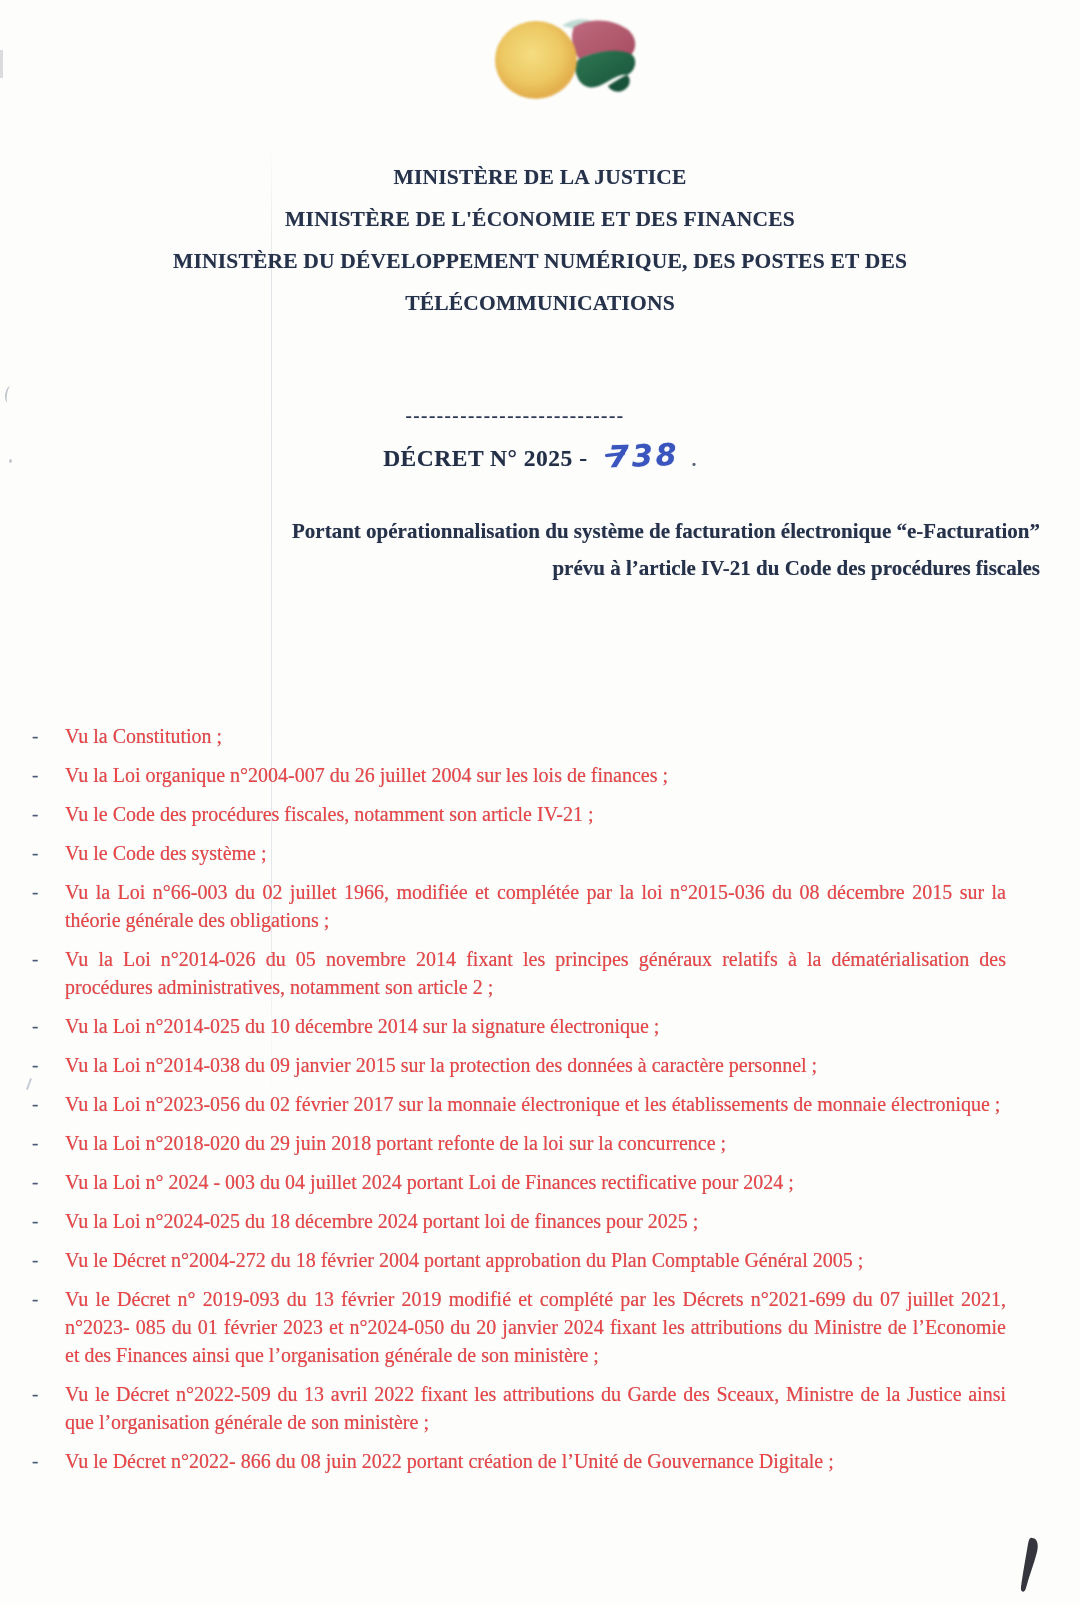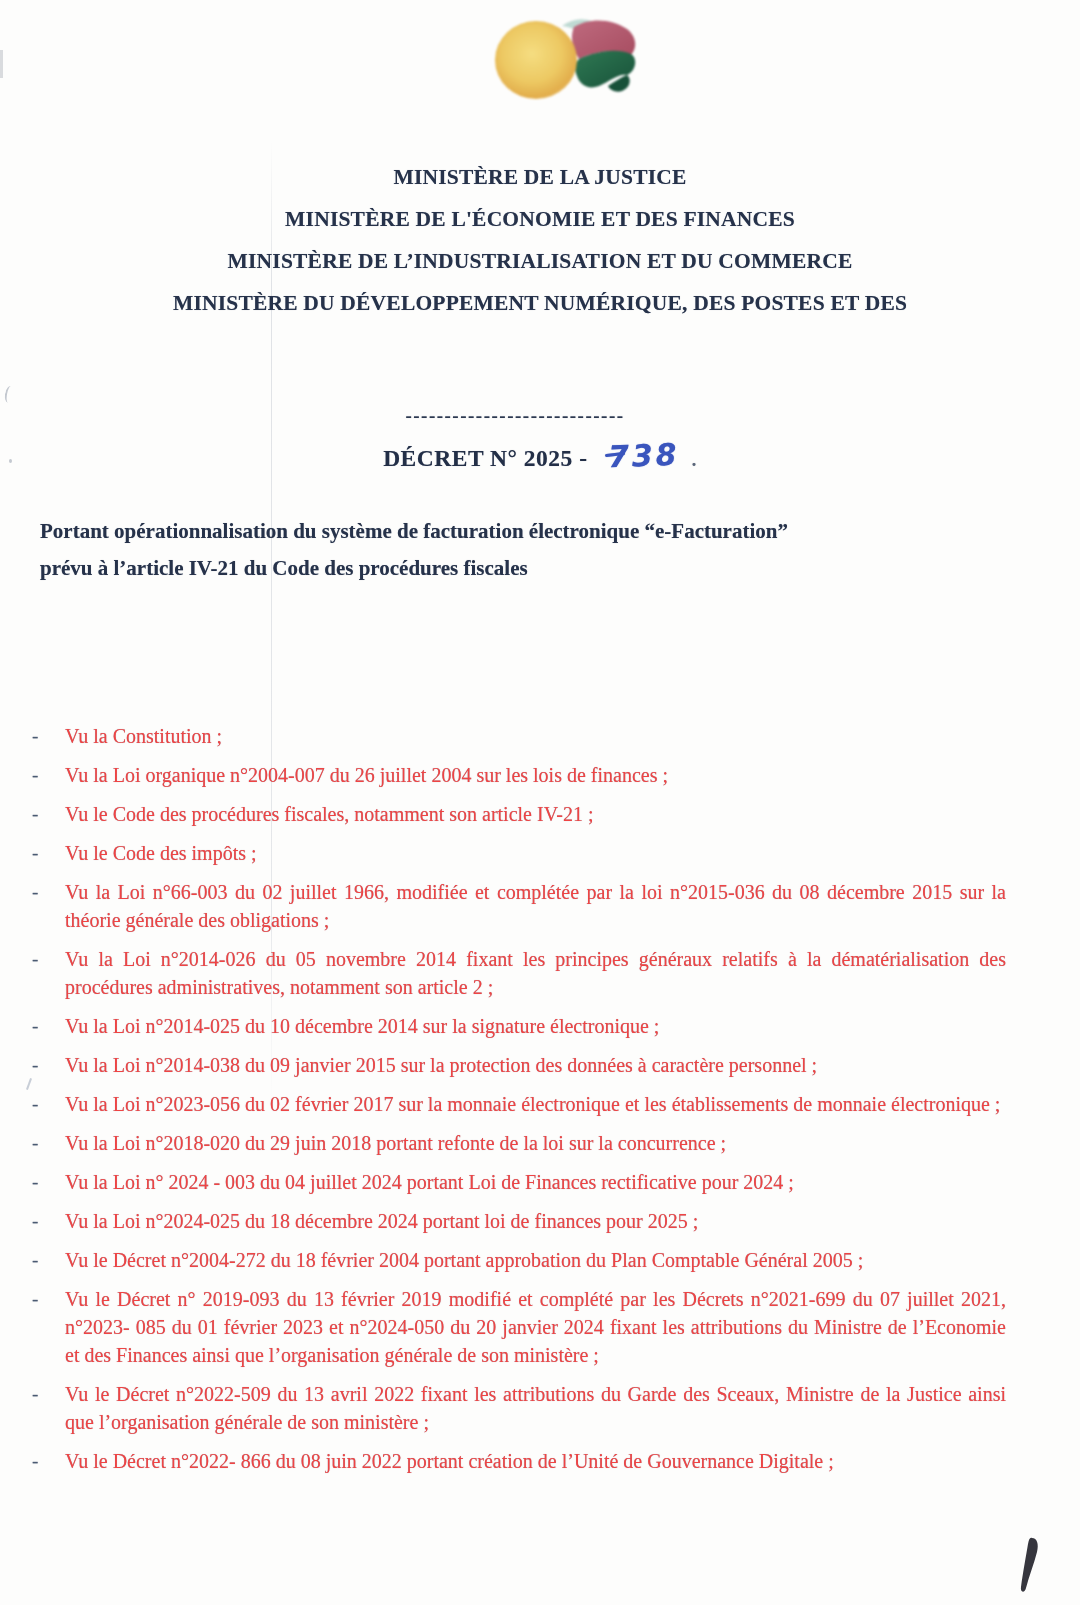--- a/index.html
+++ b/index.html
@@ -67,21 +67,21 @@
   .crossbar {
     position:absolute; left:-3px; top:15px; width:20px; height:3px;
     background:#3a55bd; transform:rotate(-6deg); border-radius:2px;
     box-shadow:0 0 1px rgba(58,85,189,0.6);
   }
   .decree-dot { font-size:18px; color:#5a6578; margin-left:6px; }
 
   
   .title {
     position:absolute; top:513px; left:40px; right:40px;
-    text-align:left;
+    text-align:right;
     font-weight:bold; font-size:21px; line-height:37px;
     color:#26324a;
   }
 
   
   .salutation {
     position:absolute; top:644px; left:0; right:0;
     text-align:center;
     font-weight:bold; font-size:21px; letter-spacing:0.4px;
     color:#26324a;
@@ -132,24 +132,24 @@
       <ellipse cx="58" cy="50" rx="41" ry="39" fill="url(#sunGrad)"></ellipse>
     </svg>
   </div>
 
   <div class="ministries">
 
       <div class="ministry-line">MINISTÈRE DE LA JUSTICE</div>
 
       <div class="ministry-line">MINISTÈRE DE L'ÉCONOMIE ET DES FINANCES</div>
 
-      <div class="ministry-line">MINISTÈRE DE L’INDUSTRIALISATION ET DU COMMERCE</div>
 
       <div class="ministry-line">MINISTÈRE DU DÉVELOPPEMENT NUMÉRIQUE, DES POSTES ET DES</div>
 
+      <div class="ministry-line">TÉLÉCOMMUNICATIONS</div>
     </div>
 
   <div class="separator">----------------------------</div>
 
   <div class="decree-line">
     <span>DÉCRET N° 2025 -</span>
     <span class="hw-wrap">
       <span class="handwritten">738</span>
       <span class="crossbar"></span>
     </span>
@@ -176,21 +176,21 @@
         <span class="visa-text">Vu la Loi organique n°2004-007 du 26 juillet 2004 sur les lois de finances ;</span>
       </div>
 
       <div class="visa-item">
         <span class="visa-bullet">-</span>
         <span class="visa-text">Vu le Code des procédures fiscales, notamment son article IV-21 ;</span>
       </div>
 
       <div class="visa-item">
         <span class="visa-bullet">-</span>
-        <span class="visa-text">Vu le Code des impôts ;</span>
+        <span class="visa-text">Vu le Code des système ;</span>
       </div>
 
       <div class="visa-item">
         <span class="visa-bullet">-</span>
         <span class="visa-text">Vu la Loi n°66-003 du 02 juillet 1966, modifiée et complétée par la loi n°2015-036 du 08 décembre 2015 sur la théorie générale des obligations ;</span>
       </div>
 
       <div class="visa-item">
         <span class="visa-bullet">-</span>
         <span class="visa-text">Vu la Loi n°2014-026 du 05 novembre 2014 fixant les principes généraux relatifs à la dématérialisation des procédures administratives, notamment son article 2 ;</span>

